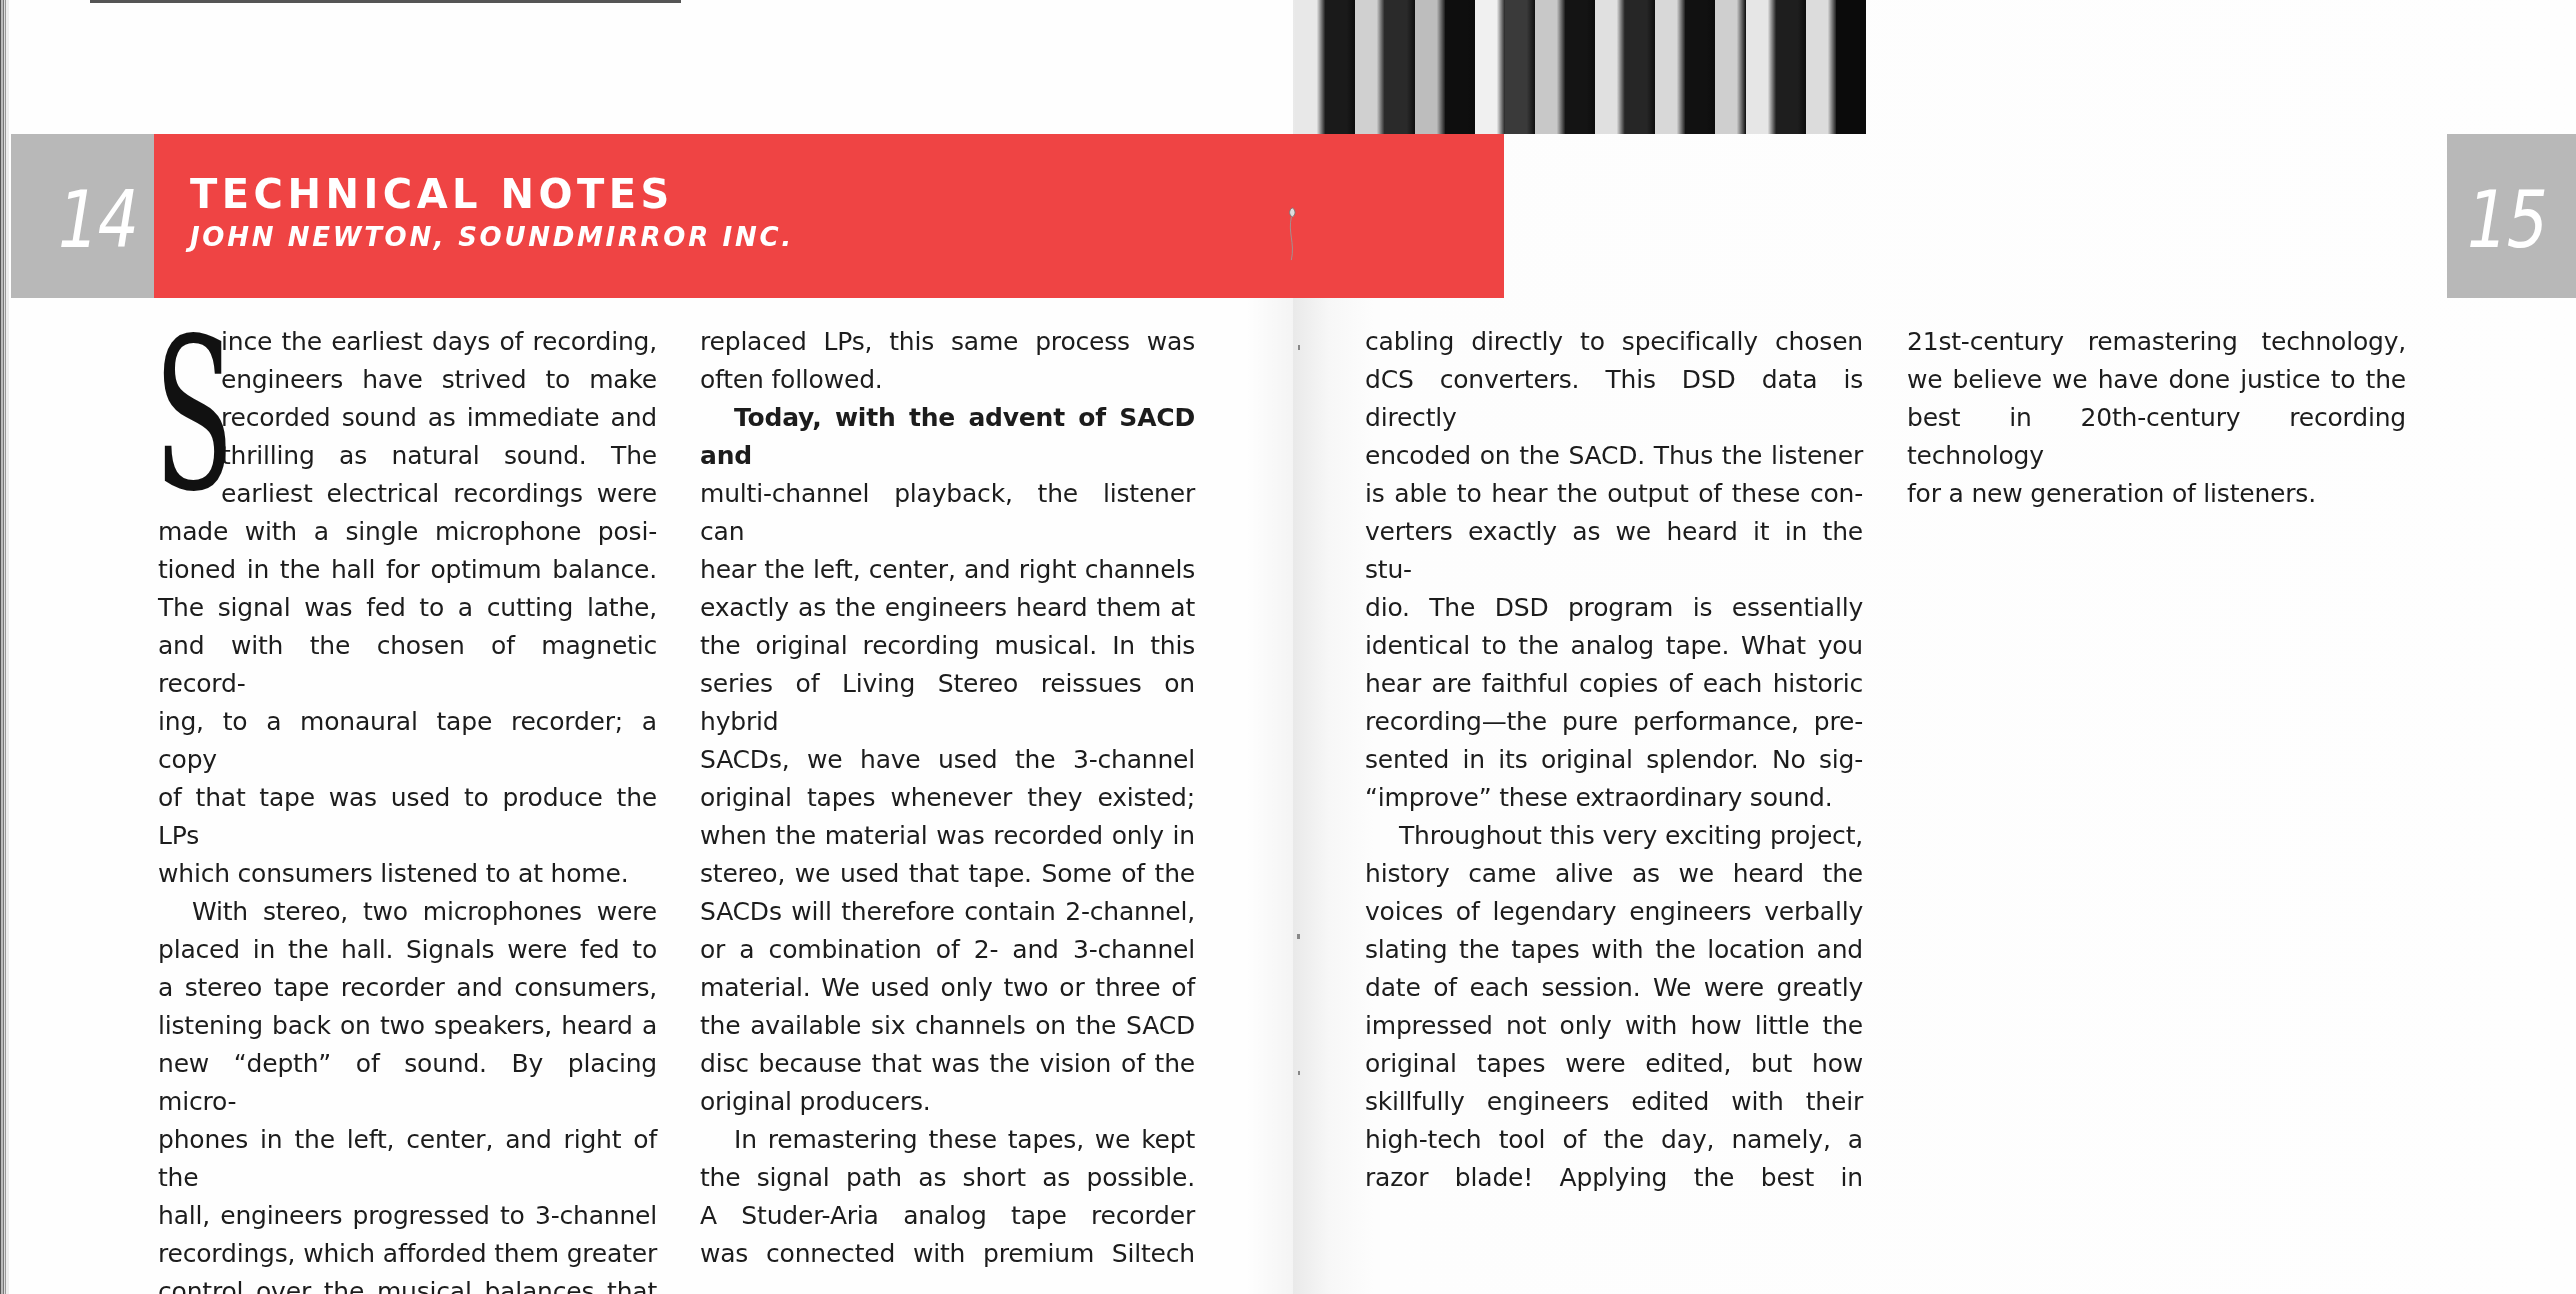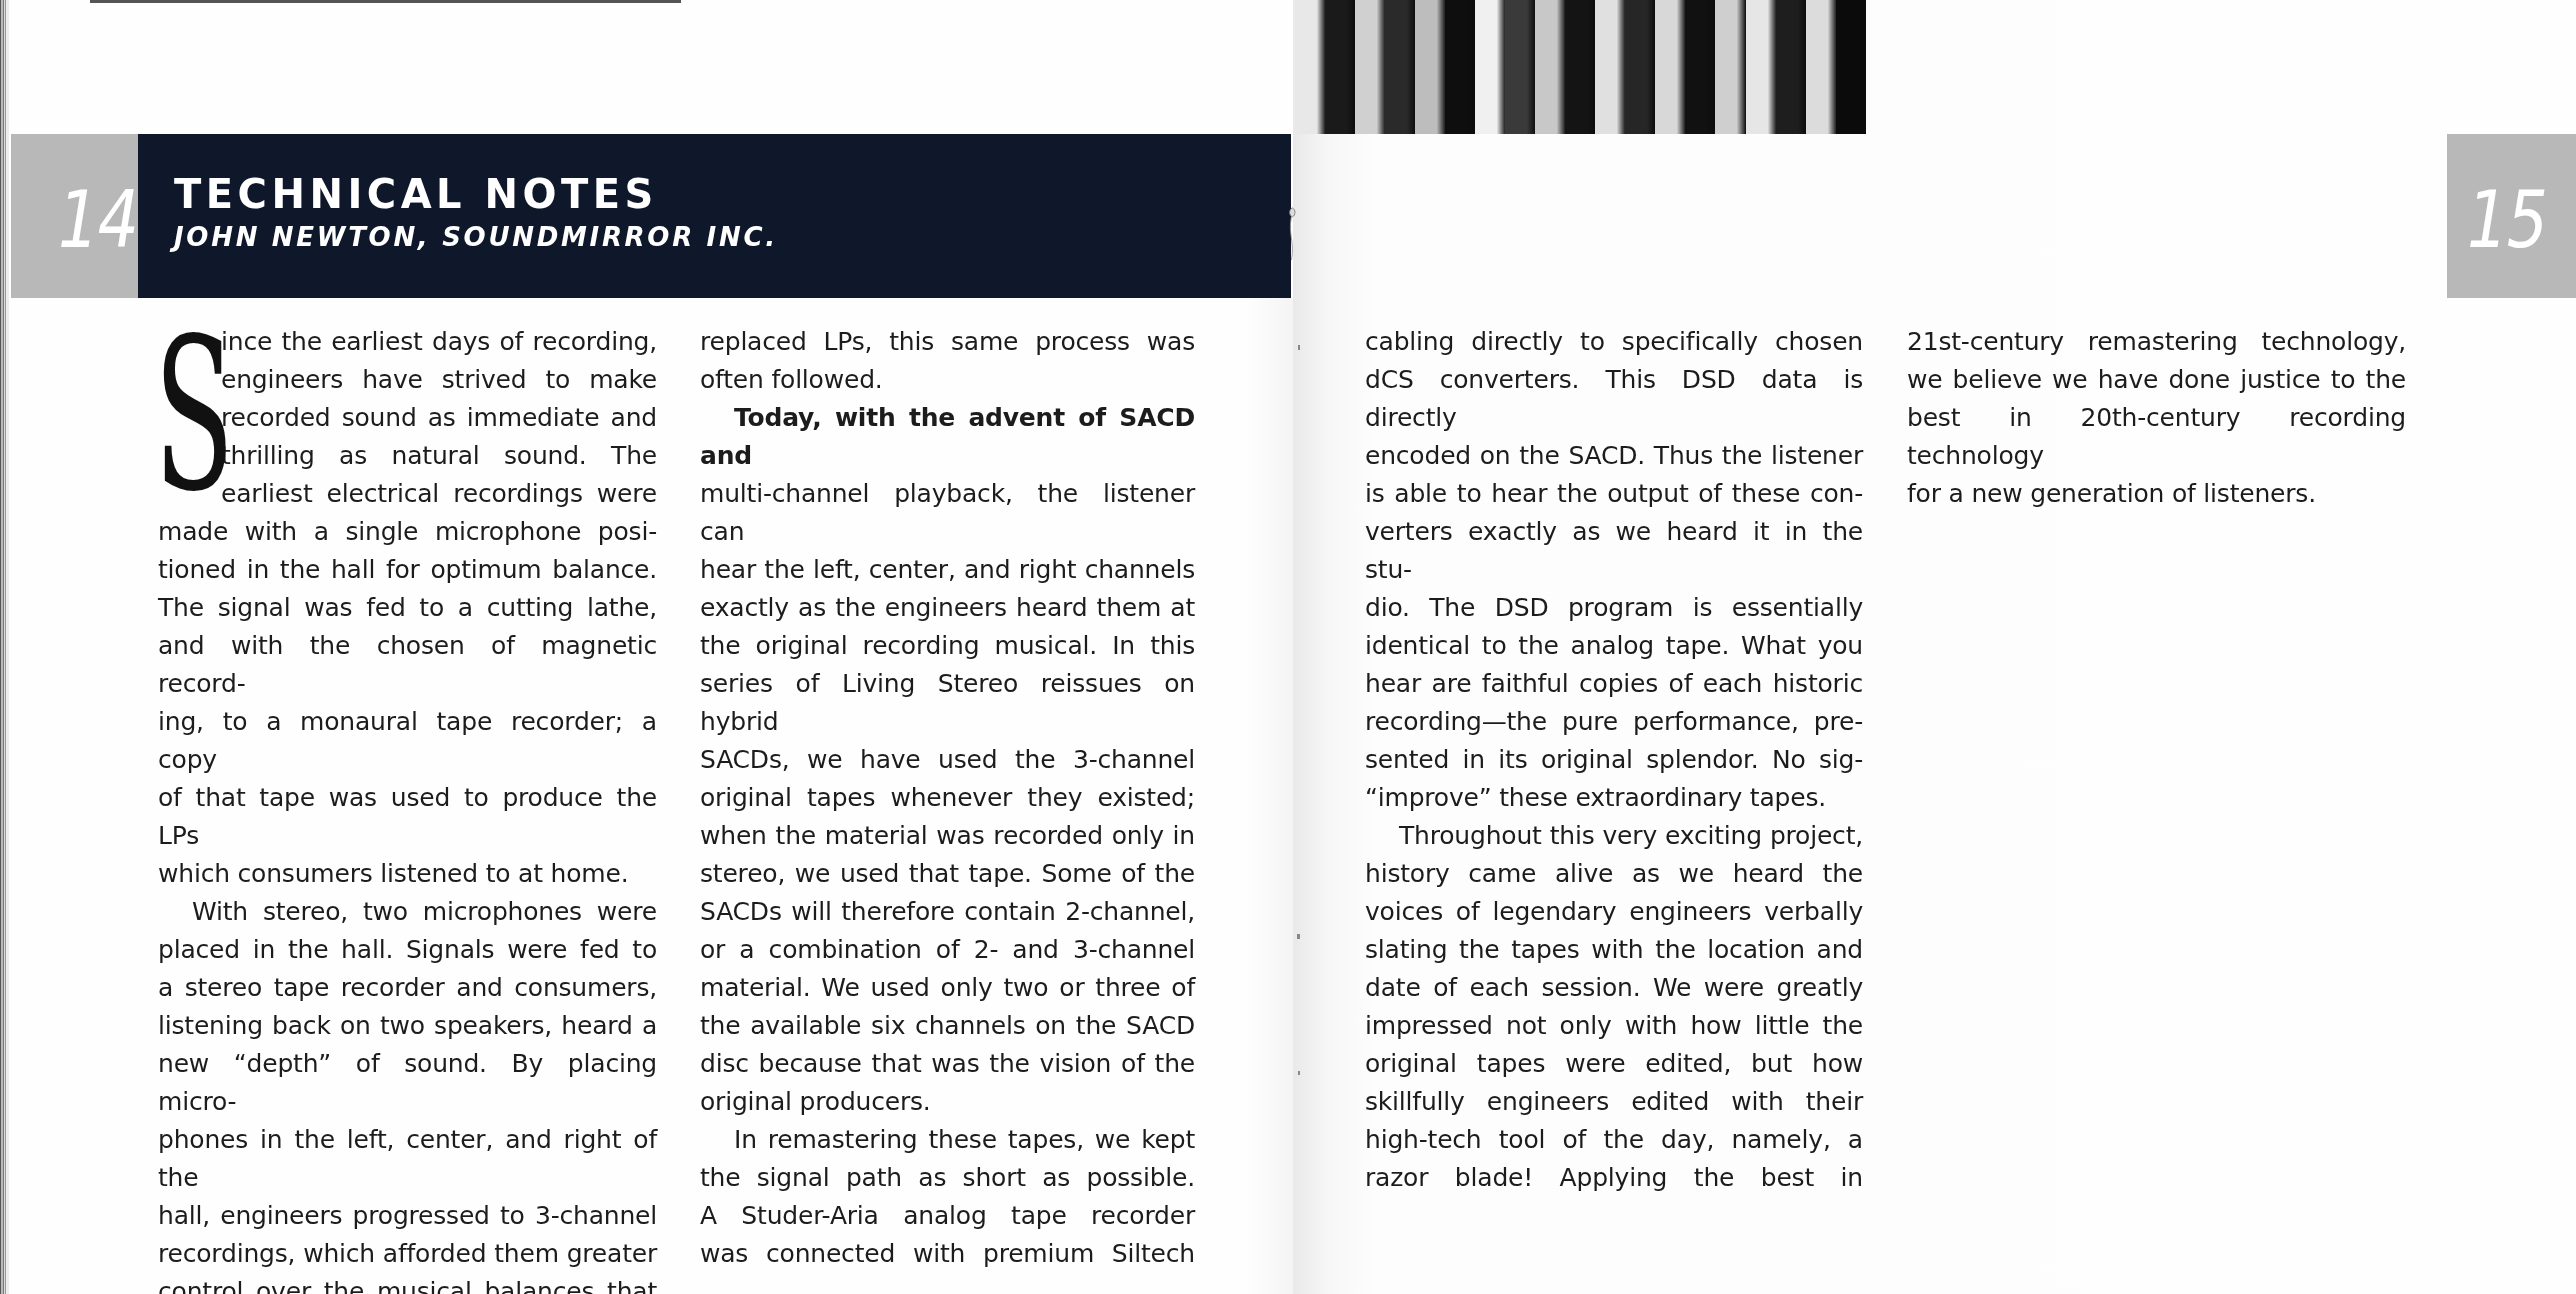--- a/index.html
+++ b/index.html
@@ -22,21 +22,21 @@
   .tab { position:absolute; top:134px; height:164px; background:#b8b8b8; }
   .tab-left { left:10.8px; width:127px;padding-left:24px; }
   .tab-right { left:2447px; width:129px; }
   .page-number {
     position:absolute; top:47px; color:#fff; font-family:"DejaVu Sans", sans-serif;
     font-weight:200; font-size:79px; line-height:79px; font-style:italic; letter-spacing:-1.8px;
     transform:scaleX(0.82); transform-origin:left top;
   }
   .tab-left .page-number { left:47px; }
   .tab-right .page-number { left:20px; }
-  .header-band { position:absolute; left:138px; top:134px; width:1153px; height:164px; background:#0f172a; }
+  .header-band { position:absolute; left:154px; top:134px; width:1350px; height:164px; background:#ef4444; }
   .header-title {
     position:absolute; left:36px; top:38px; color:#fff; font-family:"DejaVu Sans", sans-serif;
     font-weight:bold; font-size:40px; letter-spacing:4.5px; line-height:45px; white-space:nowrap;
   }
   .header-subtitle {
     position:absolute; left:36px; top:88px; color:#fff; font-family:"DejaVu Sans", sans-serif;
     font-weight:bold; font-style:italic; font-size:26px; letter-spacing:2.7px; line-height:31px; white-space:nowrap;
   }
   .spine-clip { position:absolute; left:1286px; top:206px; width:12.6px; height:56px; }
   .column {
@@ -164,21 +164,21 @@
       <span class="line">cabling directly to specifically chosen</span>
       <span class="line">dCS converters. This DSD data is directly</span>
       <span class="line">encoded on the SACD. Thus the listener</span>
       <span class="line">is able to hear the output of these con-</span>
       <span class="line">verters exactly as we heard it in the stu-</span>
       <span class="line">dio. The DSD program is essentially</span>
       <span class="line">identical to the analog tape. What you</span>
       <span class="line">hear are faithful copies of each historic</span>
       <span class="line">recording—the pure performance, pre-</span>
       <span class="line">sented in its original splendor. No sig-</span>
-      <span class="line last">“improve” these extraordinary tapes.</span>
+      <span class="line last">“improve” these extraordinary sound.</span>
       <span class="line" style="text-indent: 34px;">Throughout this very exciting project,</span>
       <span class="line">history came alive as we heard the</span>
       <span class="line">voices of legendary engineers verbally</span>
       <span class="line">slating the tapes with the location and</span>
       <span class="line">date of each session. We were greatly</span>
       <span class="line">impressed not only with how little the</span>
       <span class="line">original tapes were edited, but how</span>
       <span class="line">skillfully engineers edited with their</span>
       <span class="line">high-tech tool of the day, namely, a</span>
       <span class="line">razor blade! Applying the best in</span>

